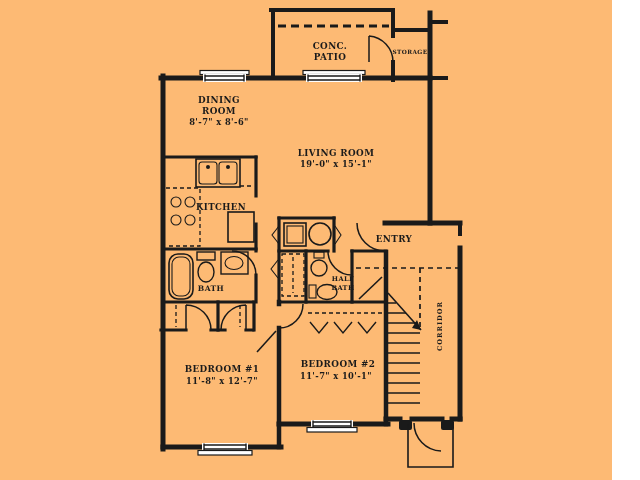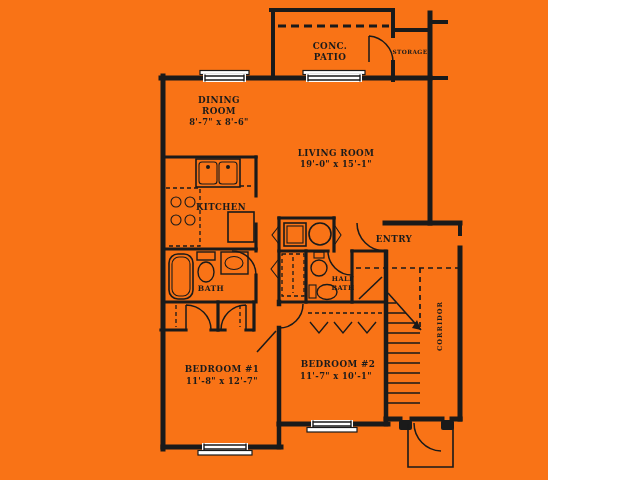--- a/index.html
+++ b/index.html
@@ -1,16 +1,16 @@
 <!DOCTYPE html>
 <html><head>
 <meta charset="utf-8">
 <style>
   html,body{margin:0;padding:0;background:#ffffff;}
-  .stage{position:relative;width:548px;height:480px;background:#f97316;overflow:hidden;
+  .stage{position:relative;width:612px;height:480px;background:#fdba74;overflow:hidden;
          font-family:"DejaVu Serif", serif;}
   svg{position:absolute;left:0;top:0;}
   
   .w5  {stroke:#1a1a1a;stroke-width:5;fill:none;stroke-linecap:square;}
   .w45 {stroke:#1a1a1a;stroke-width:4.5;fill:none;stroke-linecap:square;}
   .w4  {stroke:#1a1a1a;stroke-width:4;fill:none;stroke-linecap:square;}
   .w35 {stroke:#1a1a1a;stroke-width:3.2;fill:none;stroke-linecap:square;}
   
   .t16 {stroke:#1a1a1a;stroke-width:1.6;fill:none;}
   .t14 {stroke:#1a1a1a;stroke-width:1.4;fill:none;}

